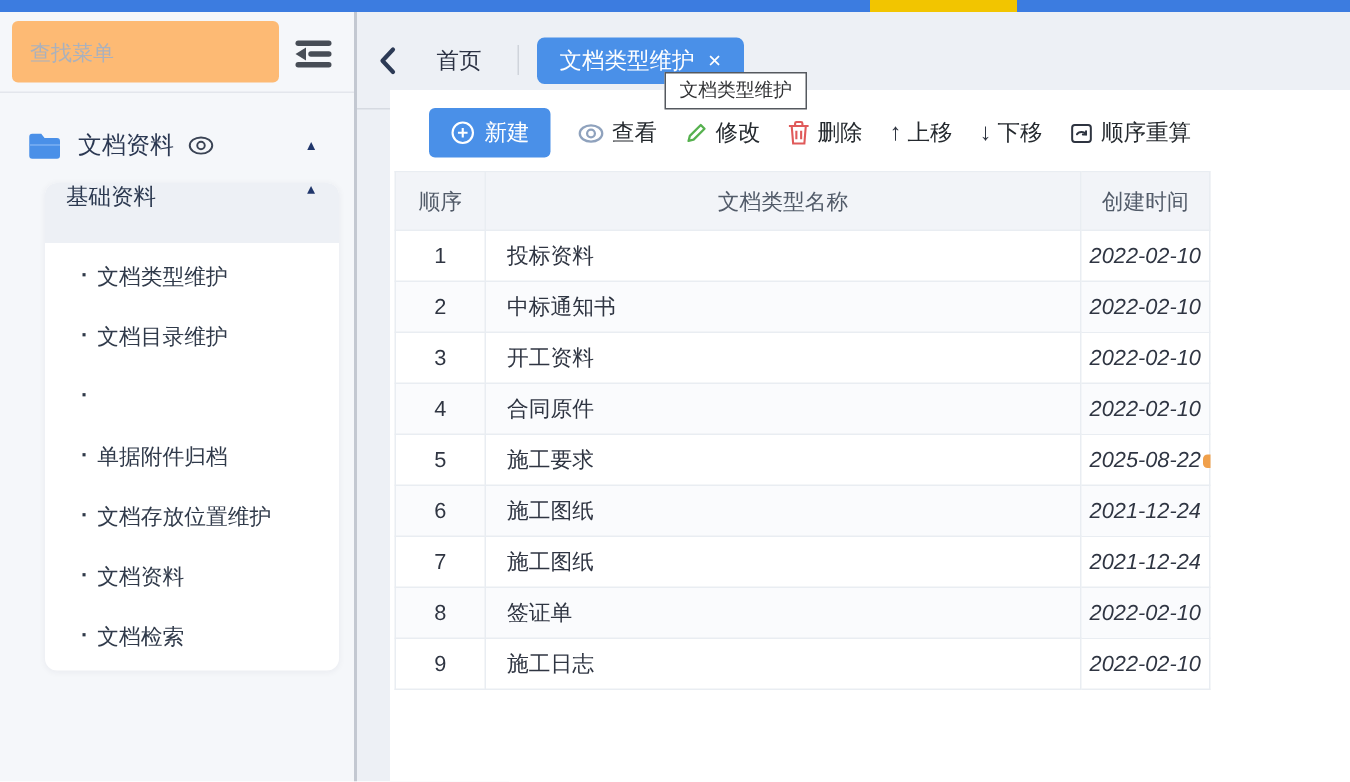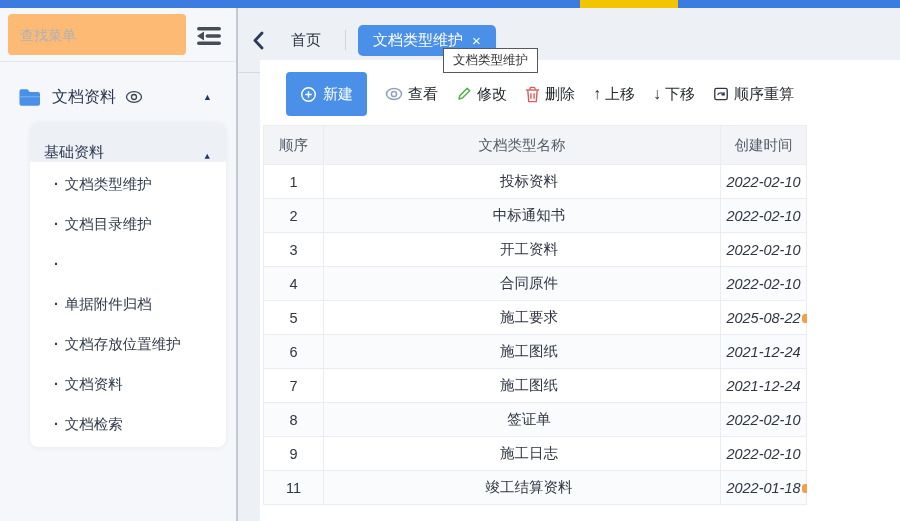--- a/index.html
+++ b/index.html
@@ -23,21 +23,21 @@
   .search-input::placeholder { color:#aab1bd; }
   .collapse-btn { position:absolute; right:12px; top:16px; width:30px; height:24px; cursor:pointer; }
 
   .root-item { position:relative; height:36px; margin-top:17px; display:flex; align-items:center; padding-left:18px; cursor:pointer; }
   .root-label { font-size:16px; color:#2b3852; margin-left:11px; }
   .root-eye { margin-left:9px; display:inline-flex; }
   .arrow-up { position:absolute; right:24px; font-size:9px; color:#20366b; }
 
   .menu-card { position:absolute; left:30px; top:114px; width:196px; height:325px; background:#fff;
                border-radius:8px; box-shadow:0 1px 5px rgba(30,40,70,0.06); overflow:hidden; }
-  .group-header { position:relative; height:40px; background:#edf0f5; display:flex; align-items:flex-end;
+  .group-header { position:relative; height:40px; background:#edf0f5; display:flex; align-items:flex-start;
                   padding-left:14px; font-size:15px; color:#2c3950; cursor:pointer;font-family:Liberation Mono, monospace; }
   .group-header .arrow-up { right:16px; }
   .menu-list { list-style:none; padding-top:2px; }
   .menu-list li { height:40px; display:flex; align-items:center; padding-left:24px; font-size:14.5px; color:#303a4a; cursor:pointer; }
   .menu-list li .bullet { font-weight:bold; margin-right:6px; color:#303a4a; }
 
   
   .main { position:relative; flex:1; background:#edf0f5; }
   .tabbar { position:relative; height:65px; border-bottom:1px solid #d6dae1; display:flex; align-items:center; }
   .back-btn { margin-left:14px; display:inline-flex; cursor:pointer; }
@@ -47,33 +47,33 @@
                 display:flex; align-items:center; padding:0 15px; font-size:15px; cursor:pointer; }
   .active-tab .close { margin-left:9px; font-size:15px; line-height:1; cursor:pointer; }
 
   .tooltip { position:absolute; left:205px; top:40px; background:#fff; border:1px solid #55595f;
              padding:3px 9px; font-size:12.5px; color:#303133; z-index:20; white-space:nowrap; }
 
   .panel { position:absolute; left:22px; top:52px; right:0; bottom:0; background:#fff; }
 
   
   .toolbar { display:flex; align-items:center; margin:12px 0 0 26px; }
-  .btn-new { height:44px; background:#4a90e8; border:none; border-radius:4px; color:#fff; font-size:15px;
+  .btn-new { height:33px; background:#4a90e8; border:none; border-radius:4px; color:#fff; font-size:15px;
              display:flex; align-items:center; padding:0 14px; cursor:pointer; font-family:inherit; }
   .btn-new svg { margin-right:6px; }
   .tool-item { display:flex; align-items:center; margin-left:18px; font-size:15px; color:#24292e; cursor:pointer; }
   .tool-item .ic { display:inline-flex; margin-right:5px; }
   .glyph-arrow { font-size:16px; font-weight:bold; color:#2e3440; margin-right:4px; }
 
   
   table { border-collapse:collapse; margin:9px 0 0 3px; table-layout:fixed; width:543px; font-size:14.5px; }
   th, td { border:1px solid #e9edf2; }
   th { height:39px; background:#f2f4f8; color:#525b69; font-weight:500; }
   td { height:34px; text-align:center; color:#2f3542; }
-  td.name { text-align:center; padding-left:14px;font-family:Liberation Serif, serif; }
+  td.name { text-align:left; padding-left:14px;font-family:Liberation Serif, serif; }
   td.created { position:relative;font-style:italic; }
   tr.stripe td { background:#fafbfd; }
   .col-order { width:60px; }
   .col-name { width:397px; }
   .col-created { width:86px; }
   .flag { position:absolute; right:-1px; top:13px; width:5px; height:9px; background:#f0a04b; border-radius:3px 0 0 3px; }
 </style>
 </head>
 <body>
 
@@ -286,24 +286,19 @@
               <tr class="stripe">
                 <td>8</td>
                 <td class="name">签证单</td>
                 <td class="created">2022-02-10</td>
               </tr>
               <tr>
                 <td>9</td>
                 <td class="name">施工日志</td>
                 <td class="created">2022-02-10</td>
               </tr>
-              <tr class="stripe">
-                <td>11</td>
-                <td class="name">竣工结算资料</td>
-                <td class="created">2022-01-18<span class="flag"></span></td>
-              </tr>
             </tbody>
         </table>
 
       </div>
     </main>
   </div>
 </div>
 
 </body></html>

